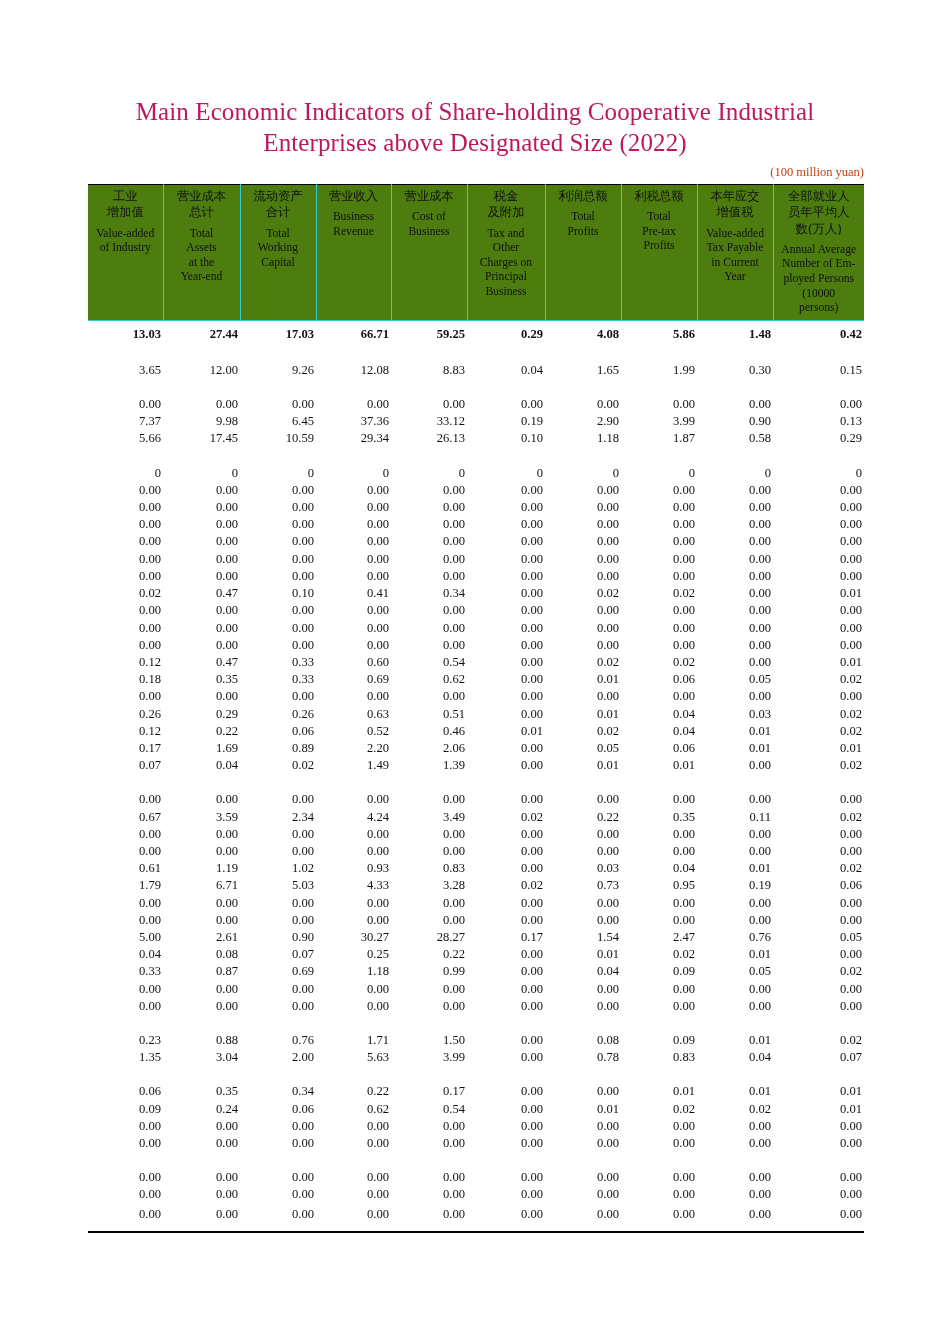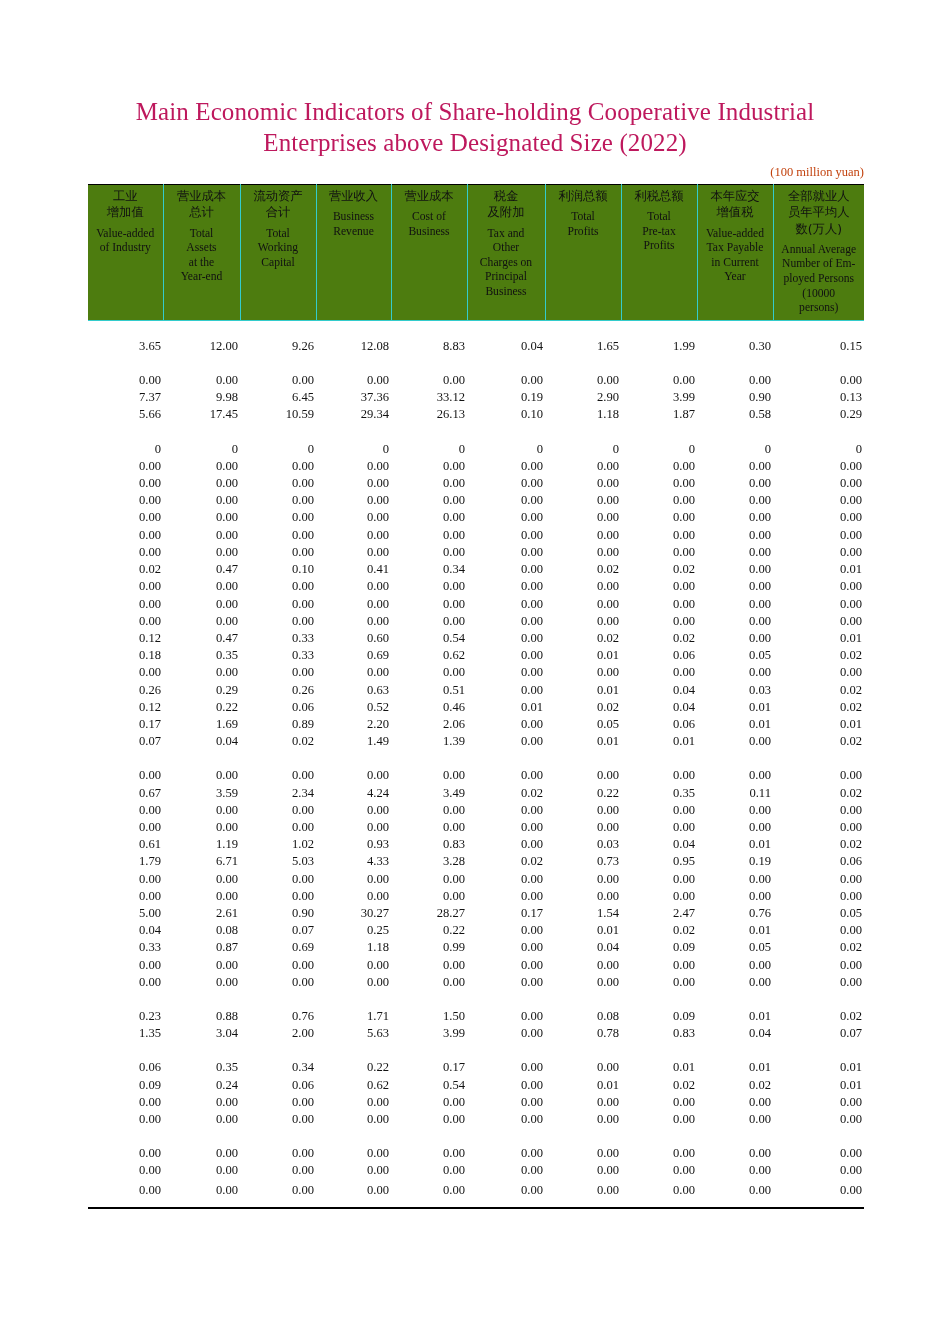--- a/index.html
+++ b/index.html
@@ -256,20 +256,32 @@
                 <div>Annual Average</div>
                 <div>Number of Em-</div>
                 <div>ployed Persons</div>
                 <div>(10000</div>
                 <div>persons)</div>
               </div>
             </th>
           </tr>
       </thead>
       <tbody id="tbody">
+          <tr class="total">
+            <td>13.03</td>
+            <td>27.44</td>
+            <td>17.03</td>
+            <td>66.71</td>
+            <td>59.25</td>
+            <td>0.29</td>
+            <td>4.08</td>
+            <td>5.86</td>
+            <td>1.48</td>
+            <td>0.42</td>
+          </tr>
           <tr class="spacer">
             <td></td>
             <td></td>
             <td></td>
             <td></td>
             <td></td>
             <td></td>
             <td></td>
             <td></td>
             <td></td>

